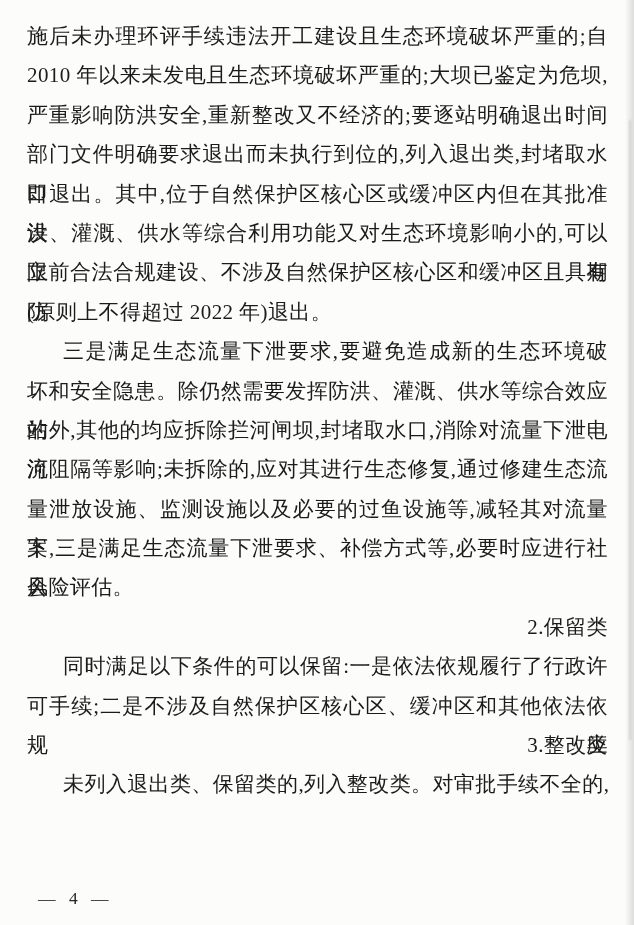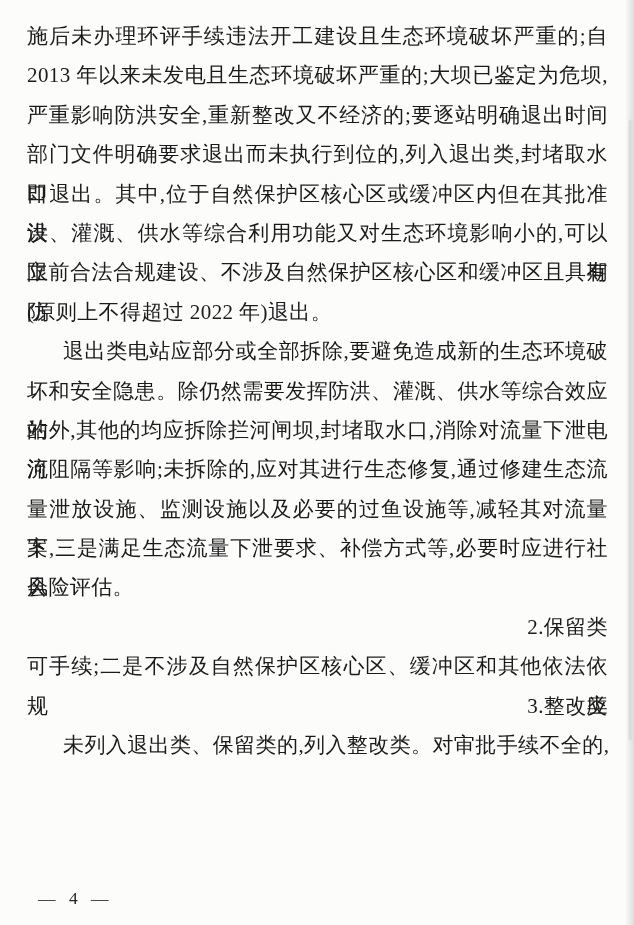--- a/index.html
+++ b/index.html
@@ -73,35 +73,36 @@
     filter: blur(1px);
     pointer-events: none;
   }
 </style>
 </head>
 <body>
 
 <div class="page">
   <div class="page-body">
       <div class="ln j">施后未办理环评手续违法开工建设且生态环境破坏严重的;自</div>
-      <div class="ln j">2013 年以来未发电且生态环境破坏严重的;大坝已鉴定为危坝,</div>
+      <div class="ln j">2010 年以来未发电且生态环境破坏严重的;大坝已鉴定为危坝,</div>
       <div class="ln j">严重影响防洪安全,重新整改又不经济的;要逐站明确退出时间</div>
       <div class="ln j">部门文件明确要求退出而未执行到位的,列入退出类,封堵取水口</div>
       <div class="ln j">即退出。其中,位于自然保护区核心区或缓冲区内但在其批准设</div>
       <div class="ln j">洪、灌溉、供水等综合利用功能又对生态环境影响小的,可以限期</div>
       <div class="ln j">立前合法合规建设、不涉及自然保护区核心区和缓冲区且具有防</div>
       <div class="ln">(原则上不得超过 2022 年)退出。</div>
-      <div class="ln j in">退出类电站应部分或全部拆除,要避免造成新的生态环境破</div>
+      <div class="ln j in">三是满足生态流量下泄要求,要避免造成新的生态环境破</div>
       <div class="ln j">坏和安全隐患。除仍然需要发挥防洪、灌溉、供水等综合效应的电</div>
       <div class="ln j">站外,其他的均应拆除拦河闸坝,封堵取水口,消除对流量下泄、河</div>
       <div class="ln j">流阻隔等影响;未拆除的,应对其进行生态修复,通过修建生态流</div>
       <div class="ln j">量泄放设施、监测设施以及必要的过鱼设施等,减轻其对流量下</div>
       <div class="ln j">案,三是满足生态流量下泄要求、补偿方式等,必要时应进行社会</div>
       <div class="ln">风险评估。</div>
       <div class="ln in">2.保留类</div>
+      <div class="ln j in">同时满足以下条件的可以保留:一是依法依规履行了行政许</div>
       <div class="ln j">可手续;二是不涉及自然保护区核心区、缓冲区和其他依法依规应</div>
       <div class="ln in">3.整改类</div>
       <div class="ln in">未列入退出类、保留类的,列入整改类。对审批手续不全的,</div>
     </div>
   <div class="page-footer">— 4 —</div>
   <div class="scan-streak"></div>
   <div class="scan-edge-right"></div>
 </div>
 
 </body></html>

